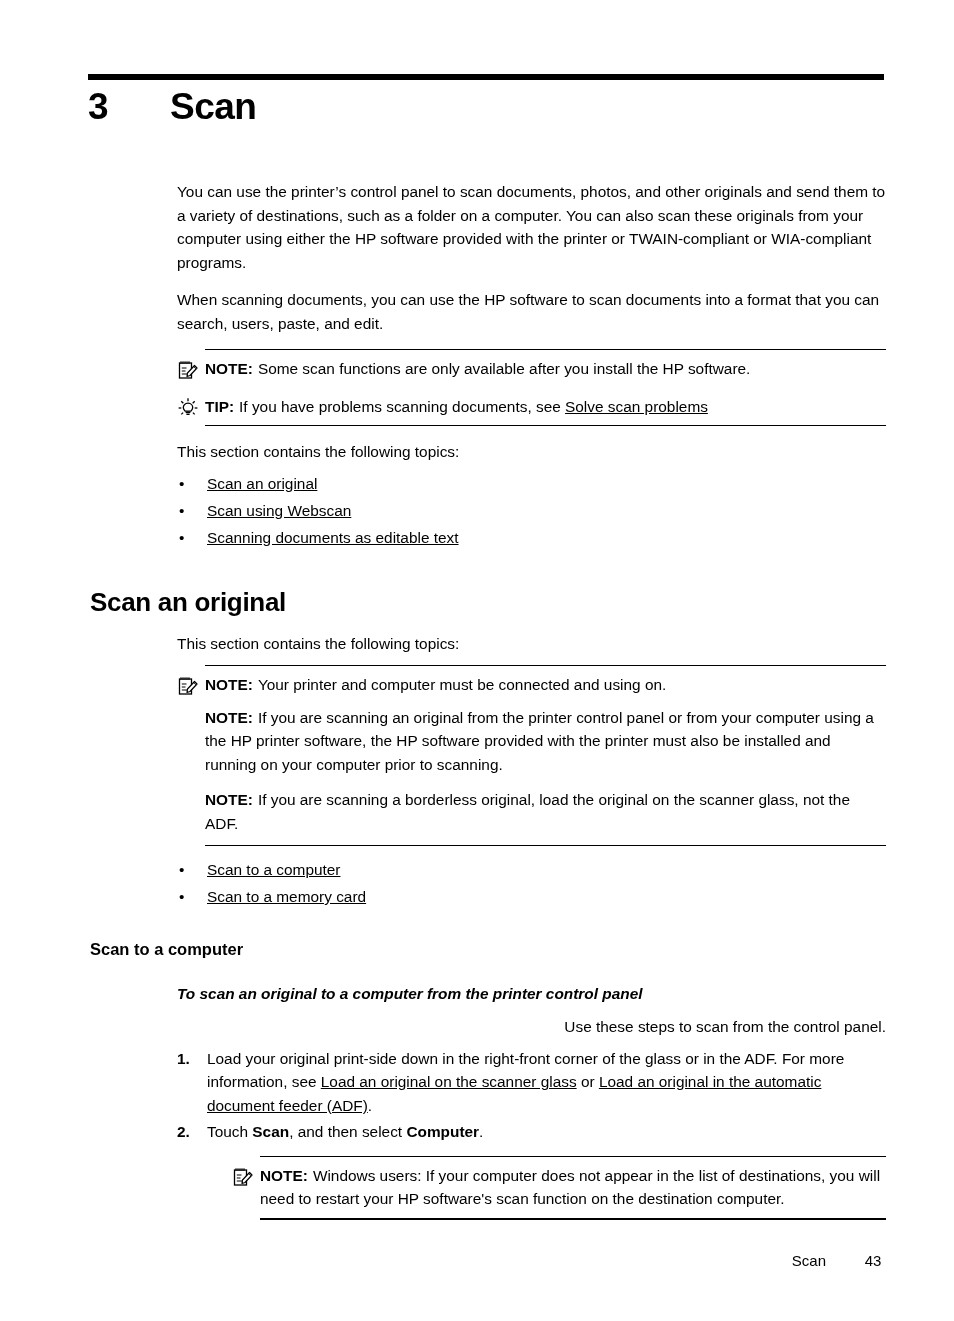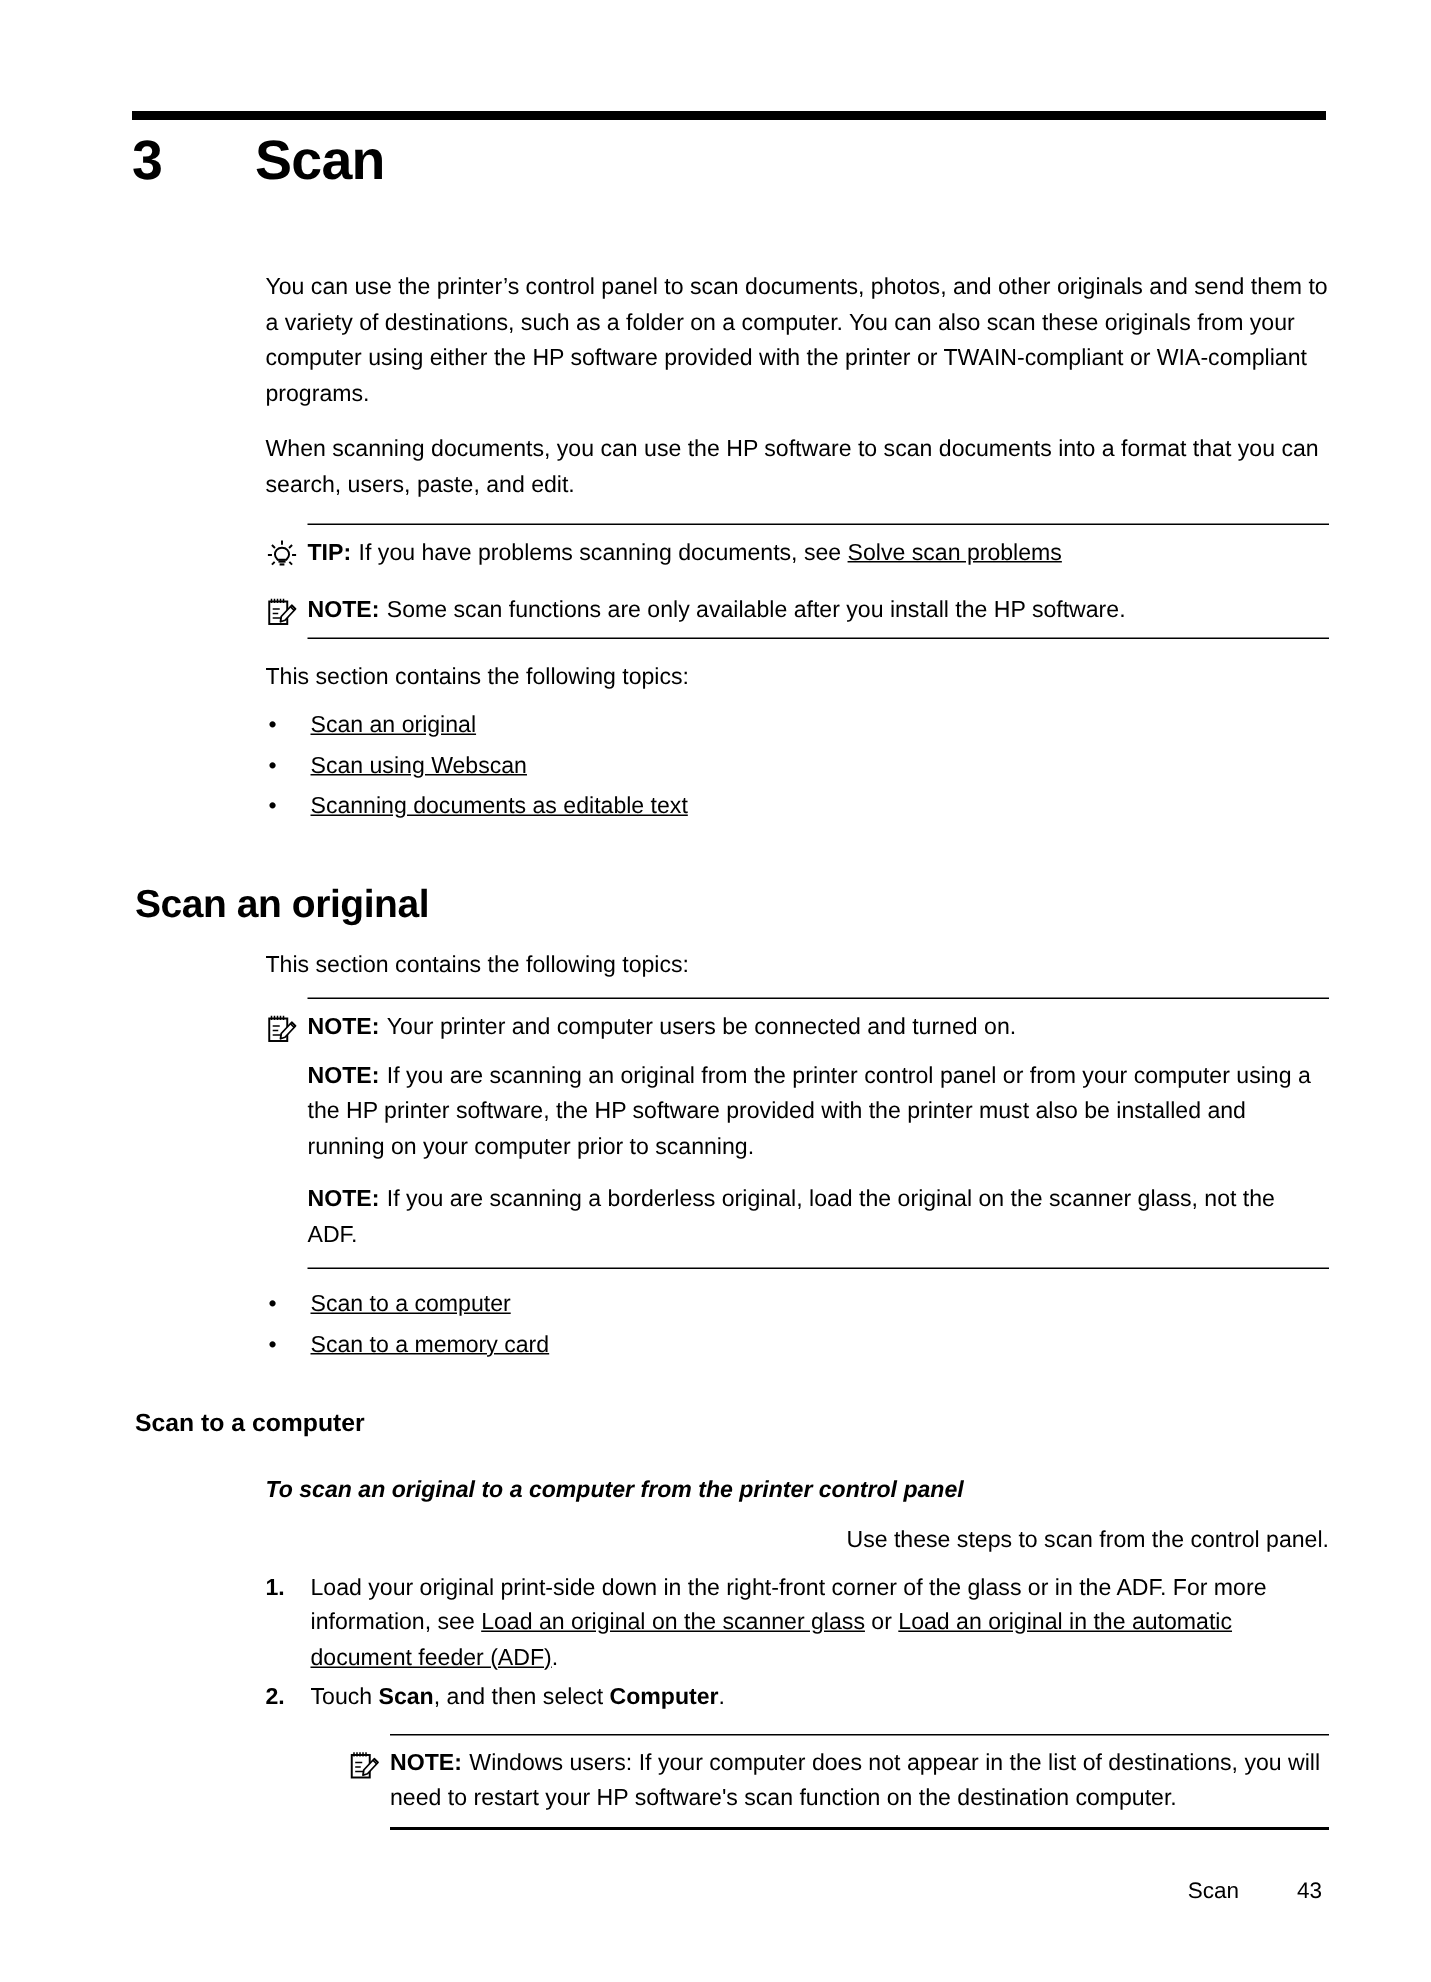--- a/index.html
+++ b/index.html
@@ -224,58 +224,58 @@
 
   <div class="content">
 
     <div class="body-indent">
       <p class="para">You can use the printer’s control panel to scan documents, photos, and other originals and send them to a variety of destinations, such as a folder on a computer. You can also scan these originals from your computer using either the HP software provided with the printer or TWAIN-compliant or WIA-compliant programs.</p>
       <p class="para">When scanning documents, you can use the HP software to scan documents into a format that you can search, users, paste, and edit.</p>
     </div>
 
     <div class="callout-group" style="margin-top:6px;">
       <div class="grp-rule-top"></div>
-
-      <div class="callout">
-        <span class="icon">
-          <svg width="22" height="22" viewBox="0 0 22 22" aria-hidden="true">
-            <path d="M11 6.2 C7.9 6.2 6.3 8.4 6.3 10.6 C6.3 12.3 7.4 13.2 8.1 14.1 L13.9 14.1 C14.6 13.2 15.7 12.3 15.7 10.6 C15.7 8.4 14.1 6.2 11 6.2 Z" fill="#fff" stroke="#000" stroke-width="1.3"></path>
-            <rect x="8.6" y="14.6" width="4.8" height="1.5" fill="#000"></rect>
-            <rect x="9.4" y="16.6" width="3.2" height="1.4" fill="#000"></rect>
-            <line x1="11" y1="1.3" x2="11" y2="4.2" stroke="#000" stroke-width="1.3"></line>
-            <line x1="4.3" y1="4.3" x2="6.3" y2="6.3" stroke="#000" stroke-width="1.3"></line>
-            <line x1="17.7" y1="4.3" x2="15.7" y2="6.3" stroke="#000" stroke-width="1.3"></line>
-            <line x1="1.6" y1="11" x2="4.3" y2="11" stroke="#000" stroke-width="1.3"></line>
-            <line x1="17.7" y1="11" x2="20.4" y2="11" stroke="#000" stroke-width="1.3"></line>
-            <line x1="4.3" y1="17.4" x2="6.1" y2="15.6" stroke="#000" stroke-width="1.3"></line>
-            <line x1="17.7" y1="17.4" x2="15.9" y2="15.6" stroke="#000" stroke-width="1.3"></line>
-          </svg>
-        </span>
-        <span class="ctext"><span class="clabel">TIP:</span><span>If you have problems scanning documents, see </span><a class="xref" href="#">Solve scan problems</a></span>
-      </div>
 
       <div class="callout">
         <span class="icon">
           <svg width="22" height="22" viewBox="0 0 22 22" aria-hidden="true">
             <rect x="2.5" y="4" width="12" height="15" fill="#fff" stroke="#000" stroke-width="1.3"></rect>
             <line x1="4" y1="2.2" x2="4" y2="5" stroke="#000" stroke-width="1"></line>
             <line x1="6" y1="2.2" x2="6" y2="5" stroke="#000" stroke-width="1"></line>
             <line x1="8" y1="2.2" x2="8" y2="5" stroke="#000" stroke-width="1"></line>
             <line x1="10" y1="2.2" x2="10" y2="5" stroke="#000" stroke-width="1"></line>
             <line x1="12" y1="2.2" x2="12" y2="5" stroke="#000" stroke-width="1"></line>
             <line x1="4.8" y1="9" x2="9.5" y2="9" stroke="#000" stroke-width="1"></line>
             <line x1="4.8" y1="12" x2="8.5" y2="12" stroke="#000" stroke-width="1"></line>
             <line x1="4.8" y1="15" x2="10" y2="15" stroke="#000" stroke-width="1"></line>
             <path d="M10.5 14 L17.5 6.5 L20 9 L13 16.5 L10 17.5 Z" fill="#fff" stroke="#000" stroke-width="1.2" stroke-linejoin="round"></path>
             <line x1="16.6" y1="7.4" x2="19.1" y2="9.9" stroke="#000" stroke-width="1"></line>
           </svg>
         </span>
         <span class="ctext"><span class="clabel">NOTE:</span><span>Some scan functions are only available after you install the HP software.</span></span>
       </div>
 
+      <div class="callout">
+        <span class="icon">
+          <svg width="22" height="22" viewBox="0 0 22 22" aria-hidden="true">
+            <path d="M11 6.2 C7.9 6.2 6.3 8.4 6.3 10.6 C6.3 12.3 7.4 13.2 8.1 14.1 L13.9 14.1 C14.6 13.2 15.7 12.3 15.7 10.6 C15.7 8.4 14.1 6.2 11 6.2 Z" fill="#fff" stroke="#000" stroke-width="1.3"></path>
+            <rect x="8.6" y="14.6" width="4.8" height="1.5" fill="#000"></rect>
+            <rect x="9.4" y="16.6" width="3.2" height="1.4" fill="#000"></rect>
+            <line x1="11" y1="1.3" x2="11" y2="4.2" stroke="#000" stroke-width="1.3"></line>
+            <line x1="4.3" y1="4.3" x2="6.3" y2="6.3" stroke="#000" stroke-width="1.3"></line>
+            <line x1="17.7" y1="4.3" x2="15.7" y2="6.3" stroke="#000" stroke-width="1.3"></line>
+            <line x1="1.6" y1="11" x2="4.3" y2="11" stroke="#000" stroke-width="1.3"></line>
+            <line x1="17.7" y1="11" x2="20.4" y2="11" stroke="#000" stroke-width="1.3"></line>
+            <line x1="4.3" y1="17.4" x2="6.1" y2="15.6" stroke="#000" stroke-width="1.3"></line>
+            <line x1="17.7" y1="17.4" x2="15.9" y2="15.6" stroke="#000" stroke-width="1.3"></line>
+          </svg>
+        </span>
+        <span class="ctext"><span class="clabel">TIP:</span><span>If you have problems scanning documents, see </span><a class="xref" href="#">Solve scan problems</a></span>
+      </div>
+
       <div class="grp-rule-bot"></div>
     </div>
 
     <div class="body-indent" style="margin-top:14px;">
       <p class="para" style="margin-bottom:6px;">This section contains the following topics:</p>
       <ul class="topics">
         <li><span class="bullet">•</span><a class="xref" href="#">Scan an original</a></li>
         <li><span class="bullet">•</span><a class="xref" href="#">Scan using Webscan</a></li>
         <li><span class="bullet">•</span><a class="xref" href="#">Scanning documents as editable text</a></li>
       </ul>
@@ -299,21 +299,21 @@
             <line x1="8" y1="2.2" x2="8" y2="5" stroke="#000" stroke-width="1"></line>
             <line x1="10" y1="2.2" x2="10" y2="5" stroke="#000" stroke-width="1"></line>
             <line x1="12" y1="2.2" x2="12" y2="5" stroke="#000" stroke-width="1"></line>
             <line x1="4.8" y1="9" x2="9.5" y2="9" stroke="#000" stroke-width="1"></line>
             <line x1="4.8" y1="12" x2="8.5" y2="12" stroke="#000" stroke-width="1"></line>
             <line x1="4.8" y1="15" x2="10" y2="15" stroke="#000" stroke-width="1"></line>
             <path d="M10.5 14 L17.5 6.5 L20 9 L13 16.5 L10 17.5 Z" fill="#fff" stroke="#000" stroke-width="1.2" stroke-linejoin="round"></path>
             <line x1="16.6" y1="7.4" x2="19.1" y2="9.9" stroke="#000" stroke-width="1"></line>
           </svg>
         </span>
-        <span class="ctext"><span class="clabel">NOTE:</span><span>Your printer and computer users be connected and turned on.</span></span>
+        <span class="ctext"><span class="clabel">NOTE:</span><span>Your printer and computer must be connected and using on.</span></span>
       </div>
 
       <div class="callout extra">
         <span class="ctext"><span class="clabel">NOTE:</span><span>If you are scanning an original from the printer control panel or from your computer using a the HP printer software, the HP software provided with the printer must also be installed and running on your computer prior to scanning.</span></span>
       </div>
 
       <div class="callout extra">
         <span class="ctext"><span class="clabel">NOTE:</span><span>If you are scanning a borderless original, load the original on the scanner glass, not the ADF.</span></span>
       </div>
 

